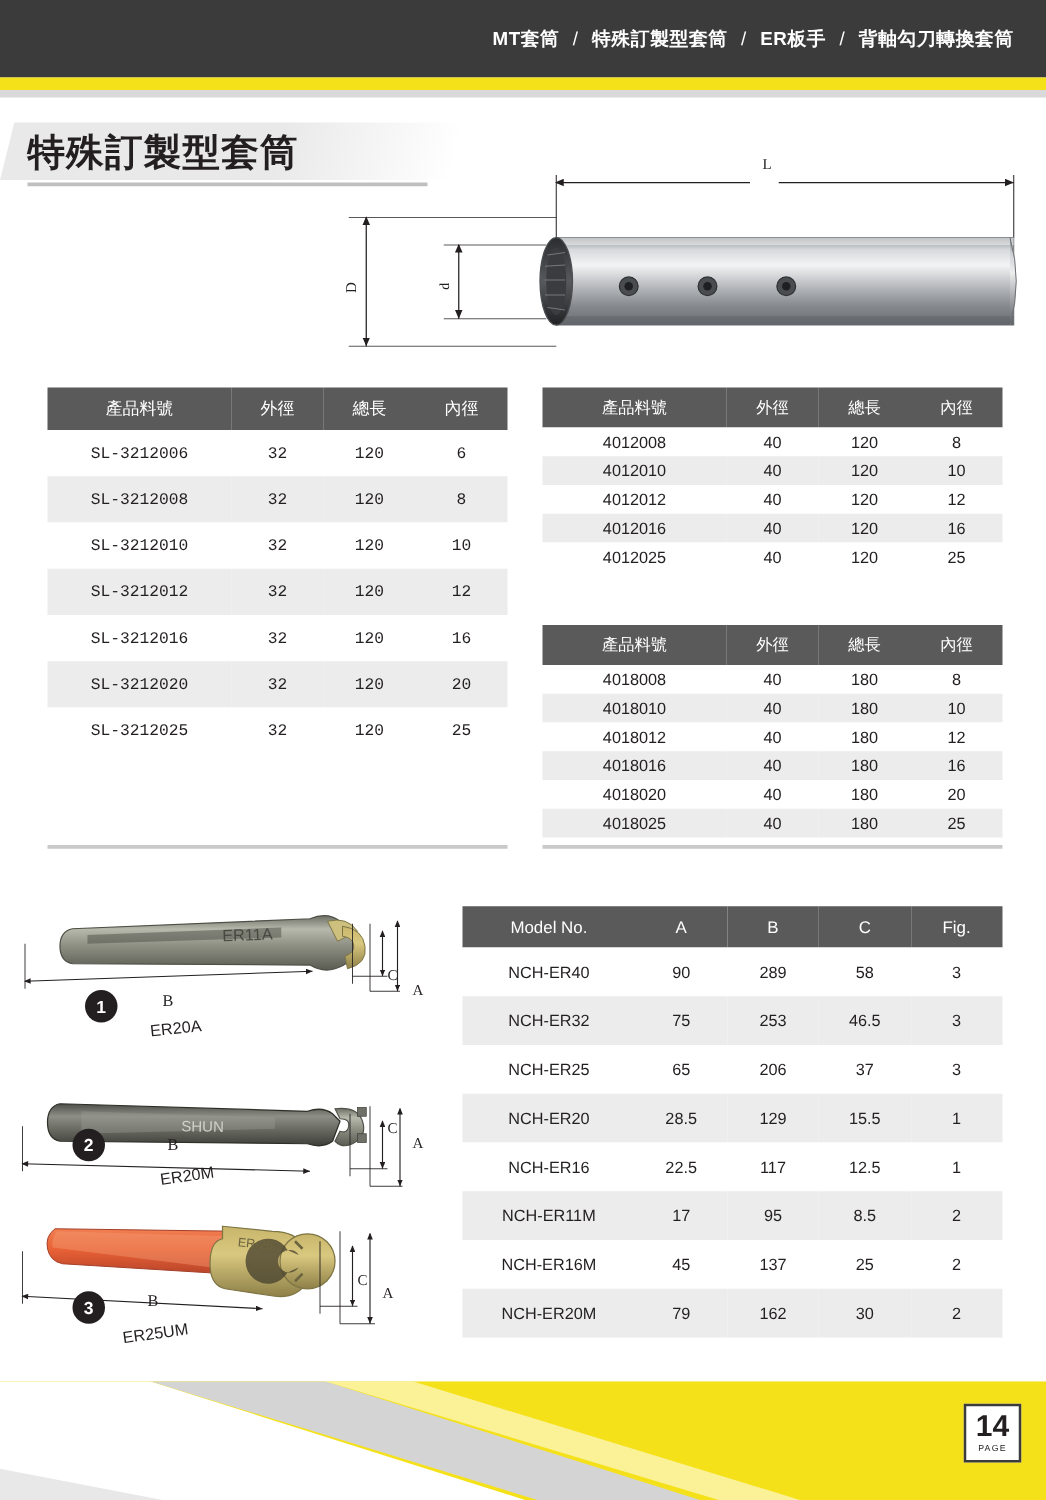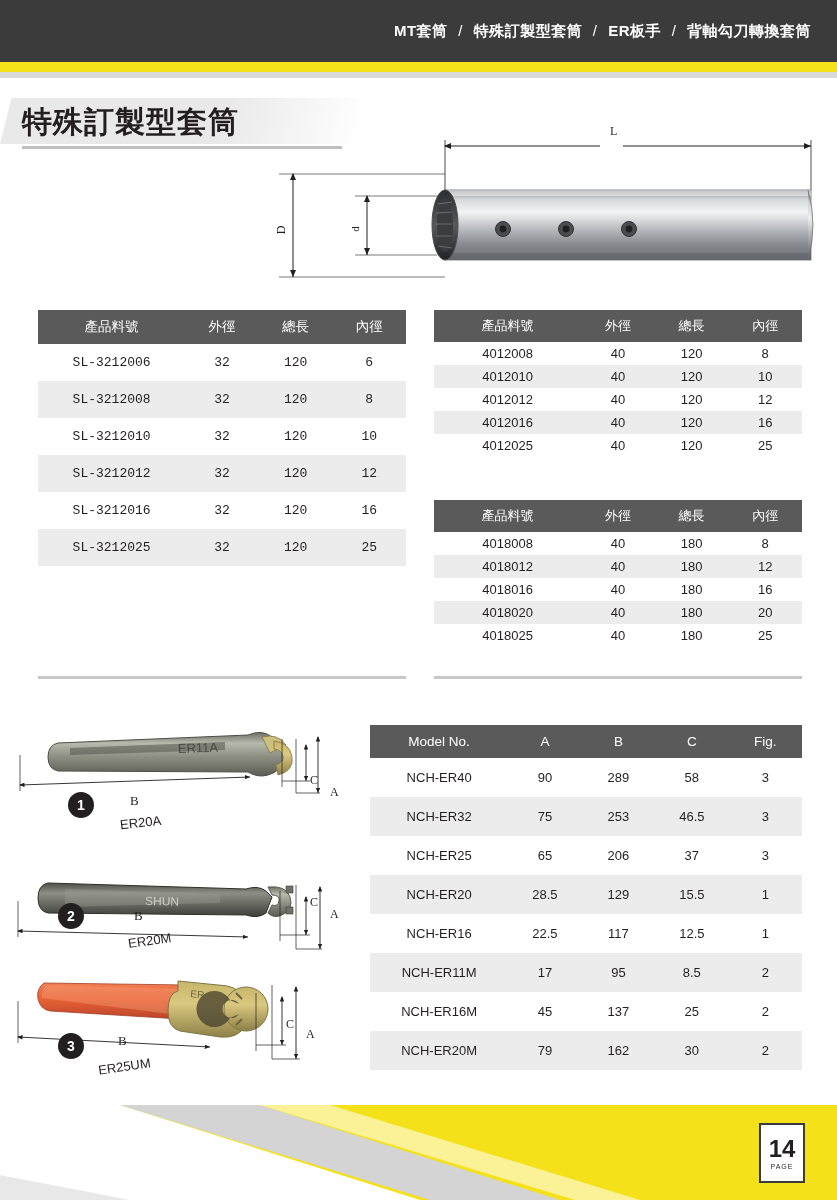--- a/index.html
+++ b/index.html
@@ -100,22 +100,22 @@
   }
   .fig-label { font-size:13px; color:#231f20; font-family:"Liberation Sans",sans-serif; }
 
   
   .footer {
     position:absolute; top:1105px; left:0; width:837px; height:95px;
     overflow:hidden;
   }
   .footer-bg { position:absolute; inset:0; background:#f5e11a; }
   .pagebox {
-    position:absolute; right:32px; top:18px;
-    width:46px; height:60px; background:#ffffff; border:2px solid #3b3b3b;
+    position:absolute; right:20px; top:18px;
+    width:46px; height:47px; background:#ffffff; border:2px solid #3b3b3b;
     display:flex; flex-direction:column; align-items:center; justify-content:center;
   }
   .pagebox .num { font-size:24px; font-weight:bold; line-height:1; color:#231f20; }
   .pagebox .lbl { font-size:7px; letter-spacing:1px; color:#231f20; margin-top:2px; }
 </style>
 </head>
 <body>
 
 <div class="header-bar">
   <div class="header-nav">
@@ -245,20 +245,26 @@
       <td>120</td>
       <td>12</td>
     </tr>
     <tr>
       <td>SL-3212016</td>
       <td>32</td>
       <td>120</td>
       <td>16</td>
     </tr>
     <tr>
+      <td>SL-3212020</td>
+      <td>32</td>
+      <td>120</td>
+      <td>20</td>
+    </tr>
+    <tr>
       <td>SL-3212025</td>
       <td>32</td>
       <td>120</td>
       <td>25</td>
     </tr>
   </tbody>
 </table>
 
 <table class="tbl tbl-r1">
   <thead>
@@ -311,20 +317,26 @@
       <th style="width:20%">總長</th>
       <th style="width:20%">內徑</th>
     </tr>
   </thead>
   <tbody>
     <tr>
       <td>4018008</td>
       <td>40</td>
       <td>180</td>
       <td>8</td>
+    </tr>
+    <tr>
+      <td>4018010</td>
+      <td>40</td>
+      <td>180</td>
+      <td>10</td>
     </tr>
     <tr>
       <td>4018012</td>
       <td>40</td>
       <td>180</td>
       <td>12</td>
     </tr>
     <tr>
       <td>4018016</td>
       <td>40</td>

